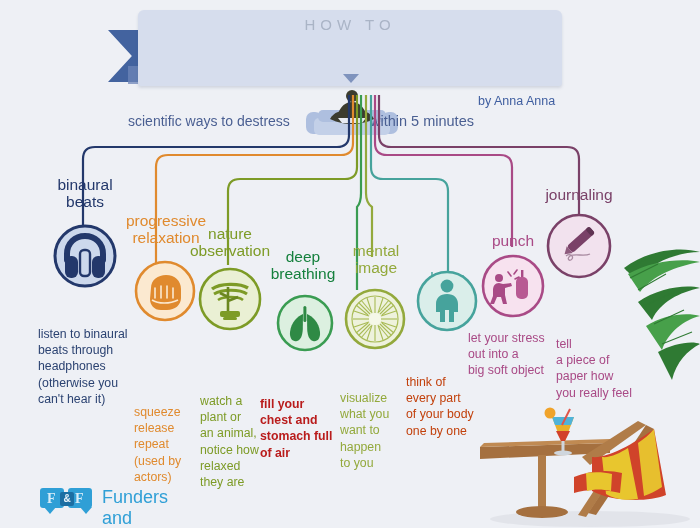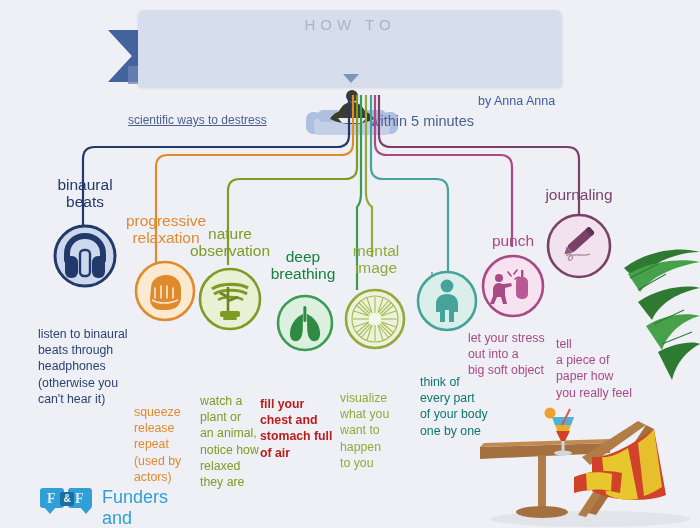--- a/index.html
+++ b/index.html
@@ -35,21 +35,21 @@
     font-size:42px;letter-spacing:2px;color:#24386b;
     font-family:"DejaVu Sans", sans-serif;font-weight:300;
     line-height:1.08;
   }
   .byline{left:478px;top:94px;font-size:12.5px;color:#3f5ea0;}
 
   
   .arrowdown{left:343px;top:74px;width:0;height:0;
     border-left:8px solid transparent;border-right:8px solid transparent;
     border-top:9px solid #7f93bd;}
-  .subleft{left:128px;top:113px;font-size:12px;color:#4a5f92;text-decoration:underline;}
+  .subleft{left:128px;top:113px;font-size:14px;color:#4a5f92;}
   .subright{left:370px;top:113px;font-size:14.5px;color:#4a5f92;}
 
   
   #lines{left:0;top:95px;width:700px;height:340px;}
 
   
   .node{position:absolute;}
   .node .ttl{position:absolute;text-align:center;line-height:1.12;font-size:15.5px;white-space:pre-line;font-weight:400;}
   .cap{position:absolute;font-size:12.3px;line-height:1.32;white-space:pre-line;}
 
@@ -221,21 +221,21 @@
   </div>
 
   <div class="node" style="left:404px;top:222px;width:86px;">
     <div class="ttl" style="left:0;top:0;width:86px;color:#46a39c;margin-top:47px;">body
 scan</div>
     <svg style="position:absolute;left:12px;top:48px;" width="62" height="62" viewBox="0 0 62 62">
       <circle cx="31" cy="31" r="29" fill="#daeeea" stroke="#46a39c" stroke-width="2.6"></circle>
       <circle cx="31" cy="16" r="6.4" fill="#46a39c"></circle>
       <path d="M31 24 C24 24 20 28 20 34 L20 42 L24 42 L24 52 L29 52 L29 40 L33 40 L33 52 L38 52 L38 42 L42 42 L42 34 C42 28 38 24 31 24 Z" fill="#46a39c"></path>
     </svg>
-    <div class="cap" style="left:16px;top:152px;width:100px;color:#0f766e;">think of
+    <div class="cap" style="left:2px;top:152px;width:100px;color:#c2410c;">think of
 every part
 of your body
 one by one</div>
   </div>
 
   <div class="node" style="left:472px;top:232px;width:82px;">
     <div class="ttl" style="left:0;top:0;width:82px;color:#a94a86;">punch</div>
     <svg style="position:absolute;left:9px;top:22px;" width="64" height="64" viewBox="0 0 64 64">
       <circle cx="32" cy="32" r="30" fill="#f7e2ef" stroke="#a94a86" stroke-width="2.6"></circle>
       <rect x="40" y="16" width="2.4" height="8" fill="#a94a86"></rect>

